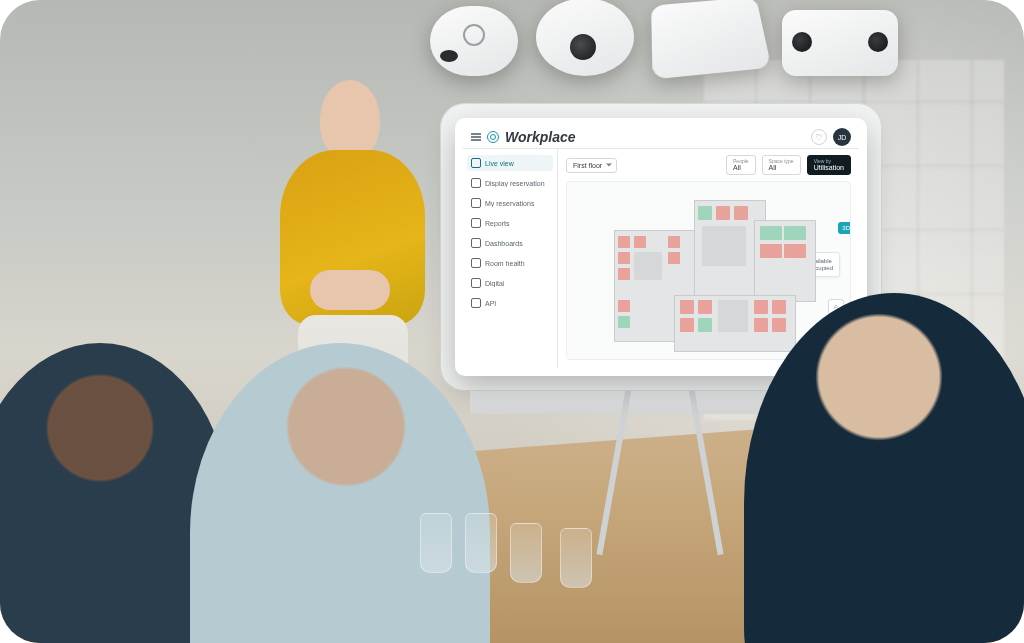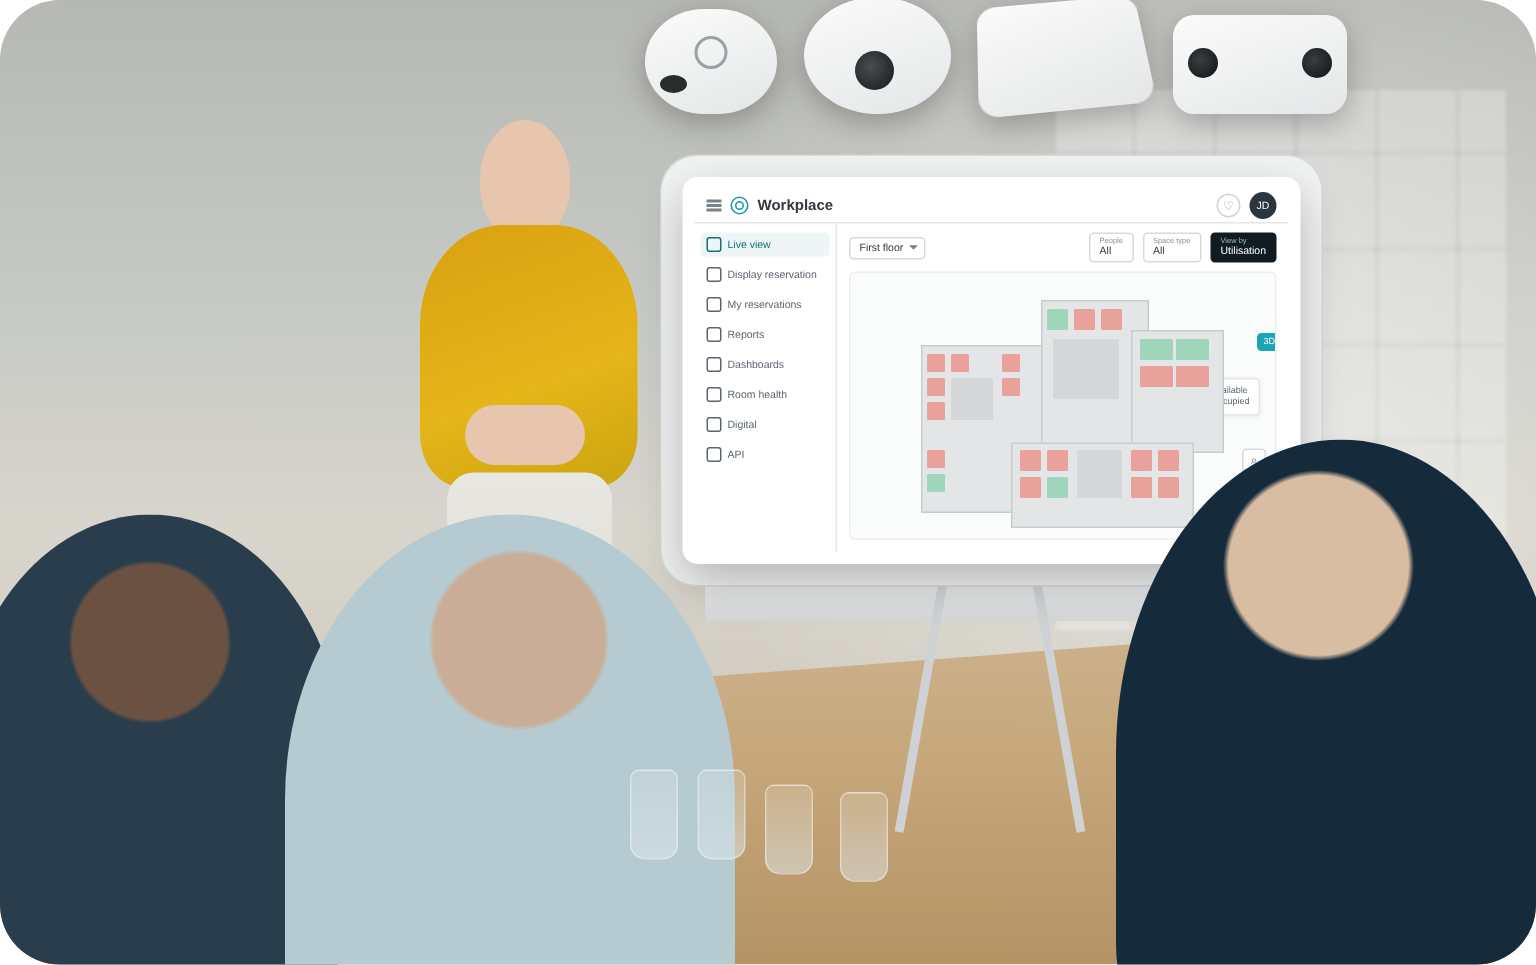--- a/index.html
+++ b/index.html
@@ -52,21 +52,21 @@
   .stand{position:absolute;left:600px;top:376px;width:120px;height:180px;}
   .stand:before,.stand:after{content:"";position:absolute;top:0;width:6px;height:180px;background:#cfd2d4;}
   .stand:before{left:12px;transform:rotate(10deg);} .stand:after{right:12px;transform:rotate(-10deg);}
   .tray{position:absolute;left:470px;top:388px;width:380px;height:26px;border-radius:4px;
     background:linear-gradient(180deg,#e9eaeb,#d4d6d7);}
 
   .app{position:absolute;inset:8px;font-size:7px;color:#323a40;display:flex;flex-direction:column;}
   .topbar{height:22px;display:flex;align-items:center;gap:6px;padding:0 8px;border-bottom:1px solid #e4e6e8;}
   .logo{width:10px;height:10px;border-radius:50%;border:1.5px solid #1498a5;position:relative;}
   .logo:after{content:"";position:absolute;inset:2px;border:1.5px solid #1498a5;border-radius:50%;}
-  .brand{font-weight:700;font-size:10px;}
+  .brand{font-weight:700;font-size:14px;font-style:italic;}
   .topbar .sp{flex:1;}
   .heart{width:14px;height:14px;border:1px solid #cfd3d6;border-radius:50%;display:flex;align-items:center;justify-content:center;font-size:8px;color:#8a9197;}
   .avatar{width:18px;height:18px;border-radius:50%;background:#29363f;color:#fff;display:flex;align-items:center;justify-content:center;font-size:7px;}
 
   .body{flex:1;display:flex;min-height:0;}
   .sidebar{width:86px;border-right:1px solid #e4e6e8;padding:6px 4px;display:flex;flex-direction:column;gap:4px;}
   .navitem{display:flex;align-items:center;gap:4px;padding:3px 4px;border-radius:3px;color:#5b6670;}
   .navitem.active{background:#eef5f6;color:#13707b;}
   .ic{width:8px;height:8px;border:1px solid currentColor;border-radius:2px;flex:0 0 auto;}
   .navitem span{white-space:nowrap;overflow:hidden;text-overflow:ellipsis;}

